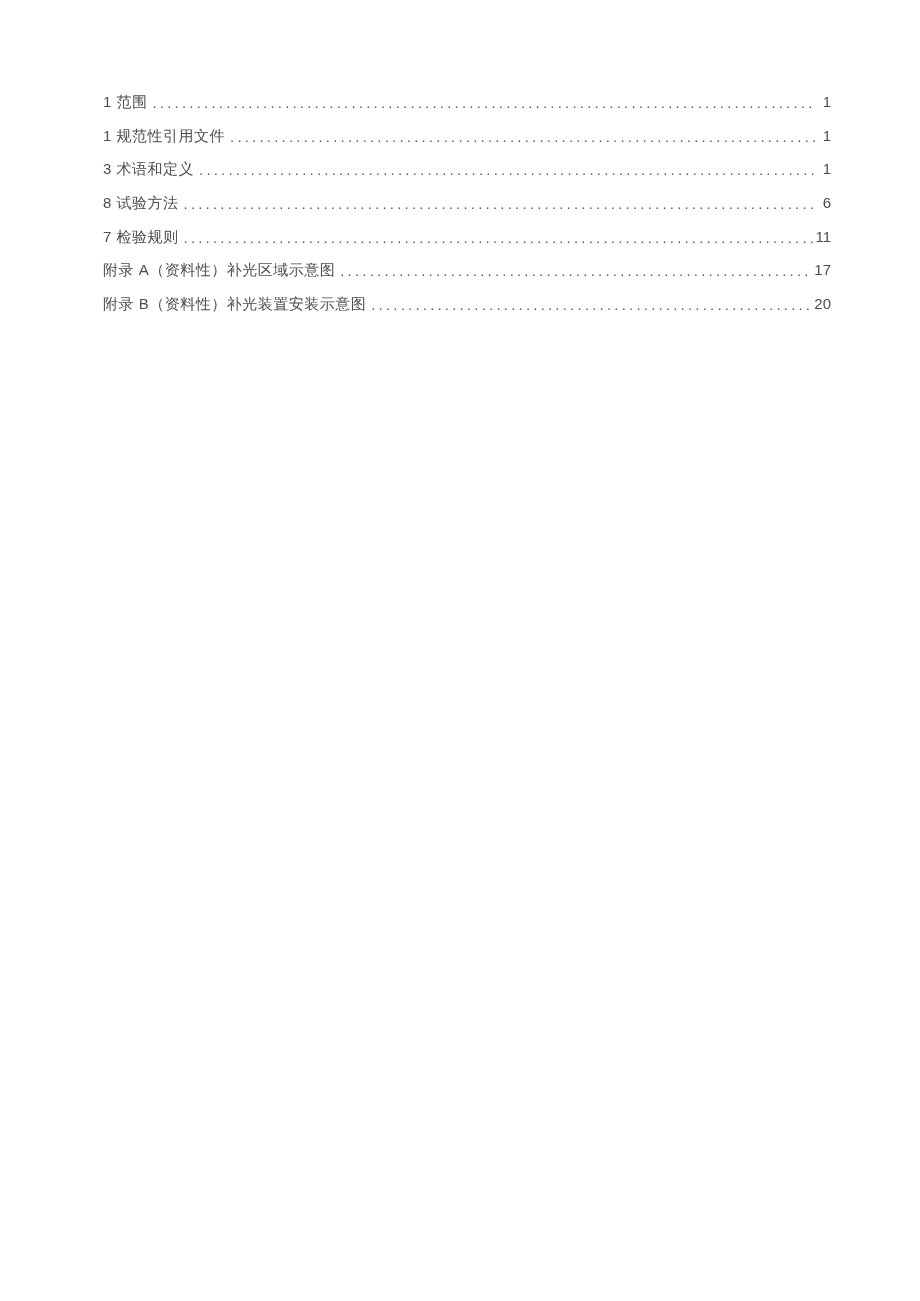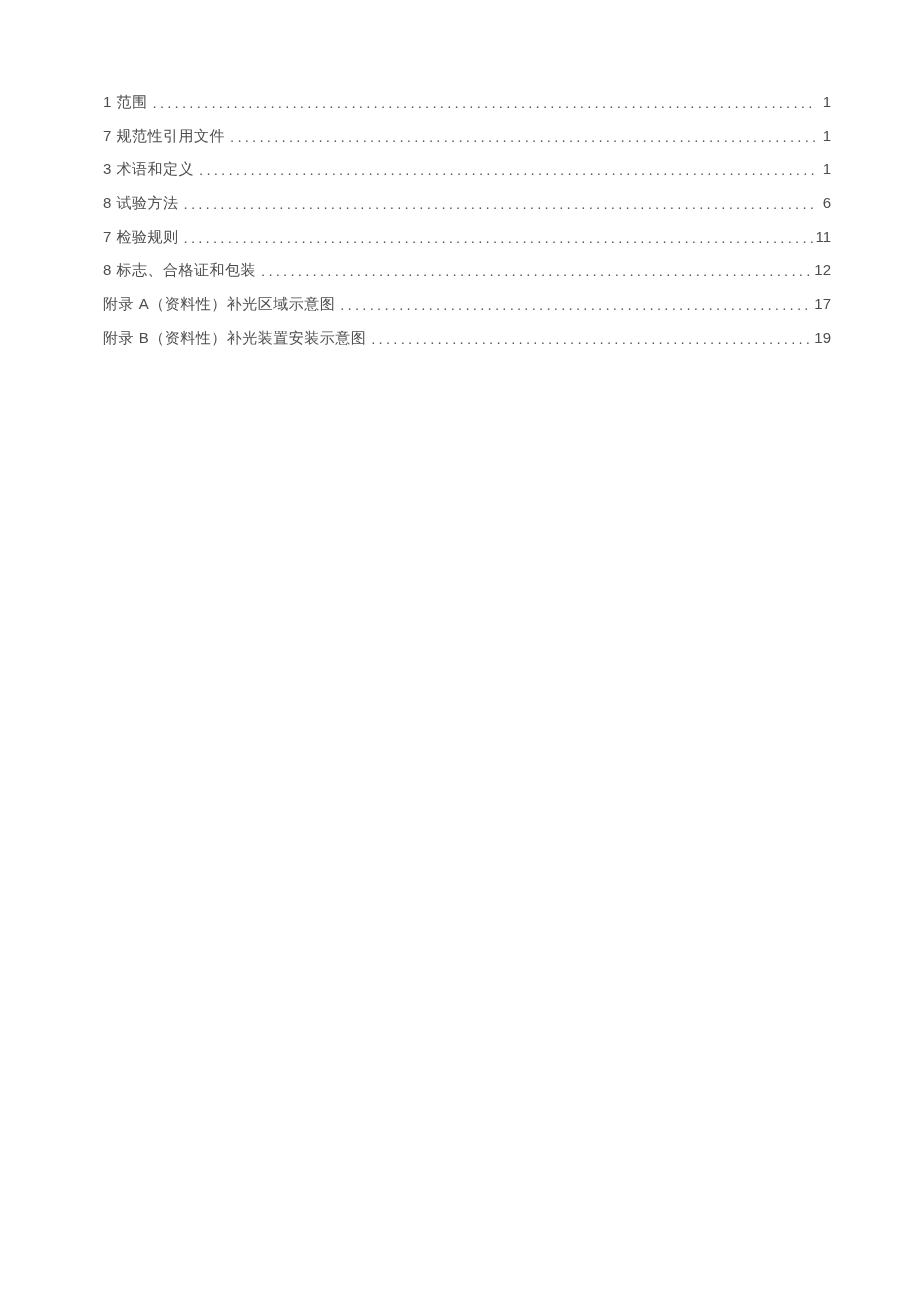--- a/index.html
+++ b/index.html
@@ -46,21 +46,21 @@
 
 <div class="toc">
 
   <div class="toc-row">
     <span class="toc-title">1 范围</span>
     <span class="toc-dots"></span>
     <span class="toc-page">1</span>
   </div>
 
   <div class="toc-row">
-    <span class="toc-title">7 规范性引用文件</span>
+    <span class="toc-title">1 规范性引用文件</span>
     <span class="toc-dots"></span>
     <span class="toc-page">1</span>
   </div>
 
   <div class="toc-row">
     <span class="toc-title">3 术语和定义</span>
     <span class="toc-dots"></span>
     <span class="toc-page">1</span>
   </div>
 
@@ -71,32 +71,27 @@
     <span class="toc-dots"></span>
     <span class="toc-page">6</span>
   </div>
 
   <div class="toc-row">
     <span class="toc-title">7 检验规则</span>
     <span class="toc-dots"></span>
     <span class="toc-page">11</span>
   </div>
 
-  <div class="toc-row">
-    <span class="toc-title">8 标志、合格证和包装</span>
-    <span class="toc-dots"></span>
-    <span class="toc-page">12</span>
-  </div>
 
 
   <div class="toc-row">
     <span class="toc-title">附录 A（资料性）补光区域示意图</span>
     <span class="toc-dots"></span>
     <span class="toc-page">17</span>
   </div>
 
   <div class="toc-row">
     <span class="toc-title">附录 B（资料性）补光装置安装示意图</span>
     <span class="toc-dots"></span>
-    <span class="toc-page">19</span>
+    <span class="toc-page">20</span>
   </div>
 
 </div>
 
 </body></html>

